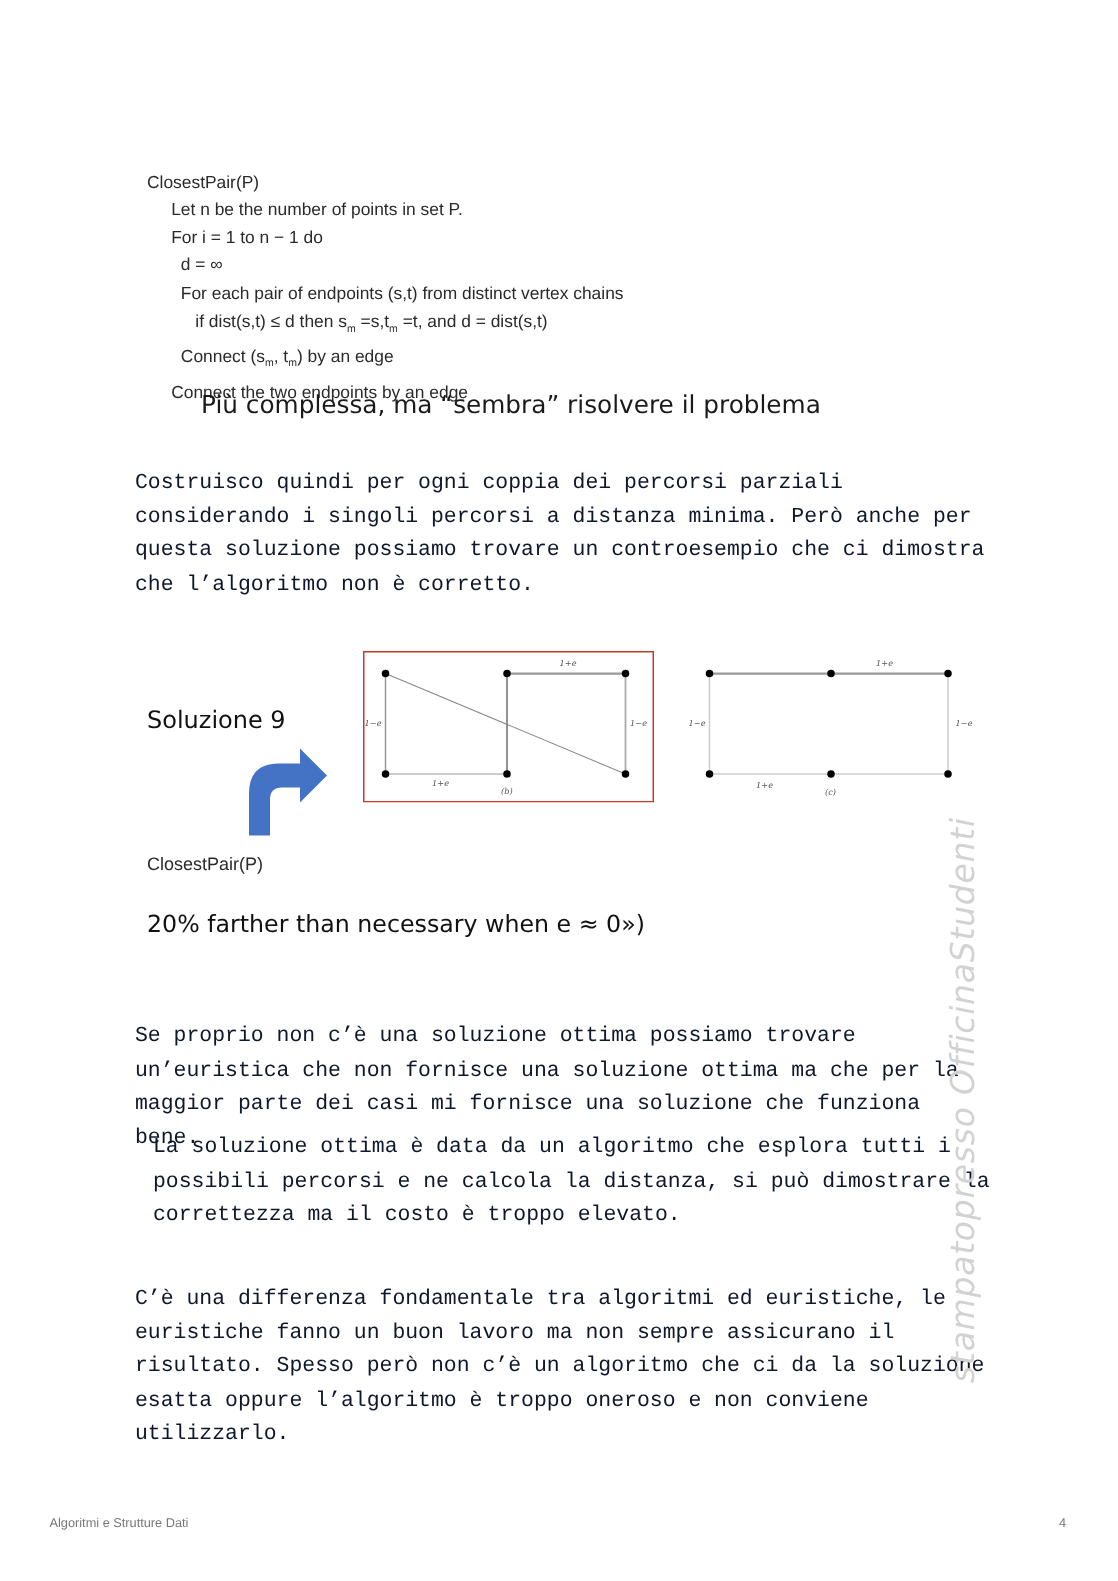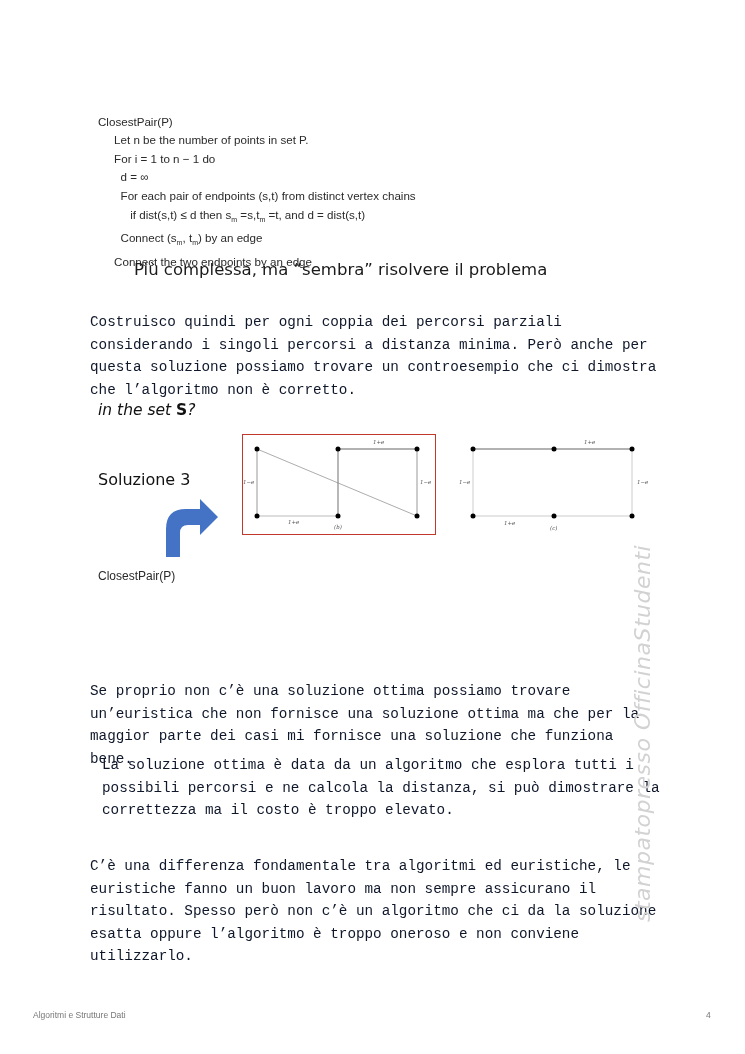--- a/index.html
+++ b/index.html
@@ -19,24 +19,23 @@
 
 <div class="abs code" style="left:98px; top:94px;">
 <div>ClosestPair(P)</div><div>     Let n be the number of points in set P.</div><div>     For i = 1 to n − 1 do</div><div>       d = ∞</div><div>       For each pair of endpoints (s,t) from distinct vertex chains</div><div><span>          if dist(s,t) ≤ d then s</span><sub>m</sub><span> =s,t</span><sub>m</sub><span> =t, and d = dist(s,t)</span></div><div><span>       Connect (s</span><sub>m</sub><span>, t</span><sub>m</sub><span>) by an edge</span></div><div>     Connect the two endpoints by an edge</div>
 </div>
 
 <div class="abs slide-head" style="left:91px; top:260px;margin-left:43px;">Più complessa, ma “sembra” risolvere il problema</div>
 
 <div class="abs body-text" style="left:90px; top:311px; width:570px;">Costruisco quindi per ogni coppia dei percorsi parziali considerando i singoli percorsi a distanza minima. Però anche per questa soluzione possiamo trovare un controesempio che ci dimostra che l’algoritmo non è corretto.</div>
 
 <div class="abs slide-text" style="left:98px; top:398px; width:500px;">
-  <div><i>in the set </i><b>S</b><i>?</i></div>
 </div>
 
-<div class="abs slide-text" style="left:98px; top:468px; font-size:16px;">Soluzione 3</div>
+<div class="abs slide-text" style="left:98px; top:468px; font-size:16px;">Soluzione 9</div>
 
 <svg class="abs" style="left:160px; top:497px;" width="62" height="62" viewBox="0 0 62 62">
   <path d="M6 60 L6 32 Q6 12 26 12 L40 12 L40 2 L58 20 L40 38 L40 28 L28 28 Q20 28 20 36 L20 60 Z" fill="#4472c4"></path>
 </svg>
 
 <svg class="abs" style="left:242px; top:434px;" width="194" height="101" viewBox="0 0 194 101">
   <rect x="0.5" y="0.5" width="193" height="100" fill="#fff" stroke="#c0392b" stroke-width="1"></rect>
   <line x1="15" y1="15" x2="15" y2="82" stroke="#999" stroke-width="1"></line>
   <line x1="15" y1="82" x2="96" y2="82" stroke="#bbb" stroke-width="1"></line>
   <line x1="96" y1="15" x2="96" y2="82" stroke="#888" stroke-width="1.2"></line>
@@ -70,20 +69,21 @@
   <text class="lbl" x="134" y="10">1+e</text>
   <text class="lbl" x="9" y="50">1−e</text>
   <text class="lbl" x="187" y="50">1−e</text>
   <text class="lbl" x="54" y="91">1+e</text>
   <text class="lbl" x="100" y="96">(c)</text>
 </svg>
 
 <div class="abs code" style="left:98px; top:567px; font-size:12px;">ClosestPair(P)</div>
 
 <div class="abs slide-text" style="left:98px; top:603px; width:540px; font-size:15.8px; line-height:25px;">
+  <div>20% farther than necessary when e ≈ 0»)</div>
 </div>
 
 <div class="abs body-text" style="left:90px; top:680px; width:572px;">Se proprio non c’è una soluzione ottima possiamo trovare un’euristica che non fornisce una soluzione ottima ma che per la maggior parte dei casi mi fornisce una soluzione che funziona bene.</div>
 <div class="abs body-text" style="left:102px; top:754px; width:574px;">La soluzione ottima è data da un algoritmo che esplora tutti i possibili percorsi e ne calcola la distanza, si può dimostrare la correttezza ma il costo è troppo elevato.</div>
 <div class="abs body-text" style="left:90px; top:828px; width:574px;margin-top:27px;">C’è una differenza fondamentale tra algoritmi ed euristiche, le euristiche fanno un buon lavoro ma non sempre assicurano il risultato. Spesso però non c’è un algoritmo che ci da la soluzione esatta oppure l’algoritmo è troppo oneroso e non conviene utilizzarlo.</div>
 
 <div class="abs watermark" style="left:630px; top:922px;">stampatopresso OfficinaStudenti</div>
 
 <div class="abs footer" style="left:33px; top:1010px;">Algoritmi e Strutture Dati</div>
 <div class="abs footer" style="left:706px; top:1010px;">4</div>

